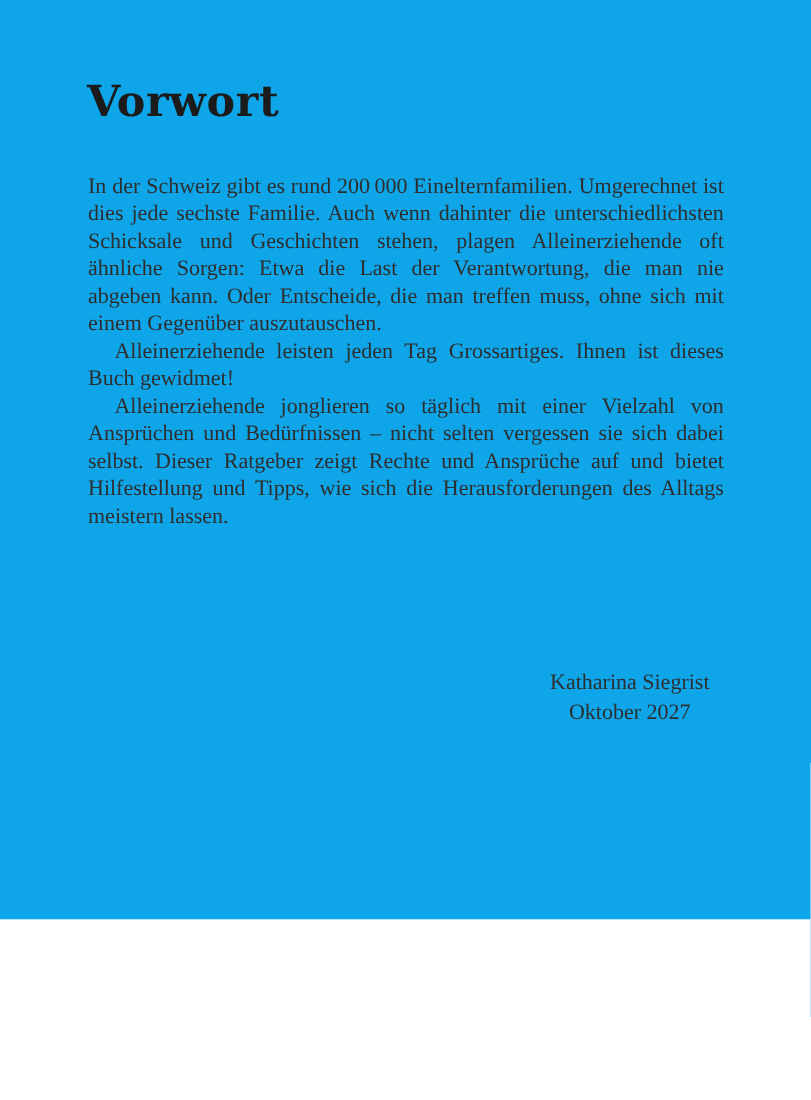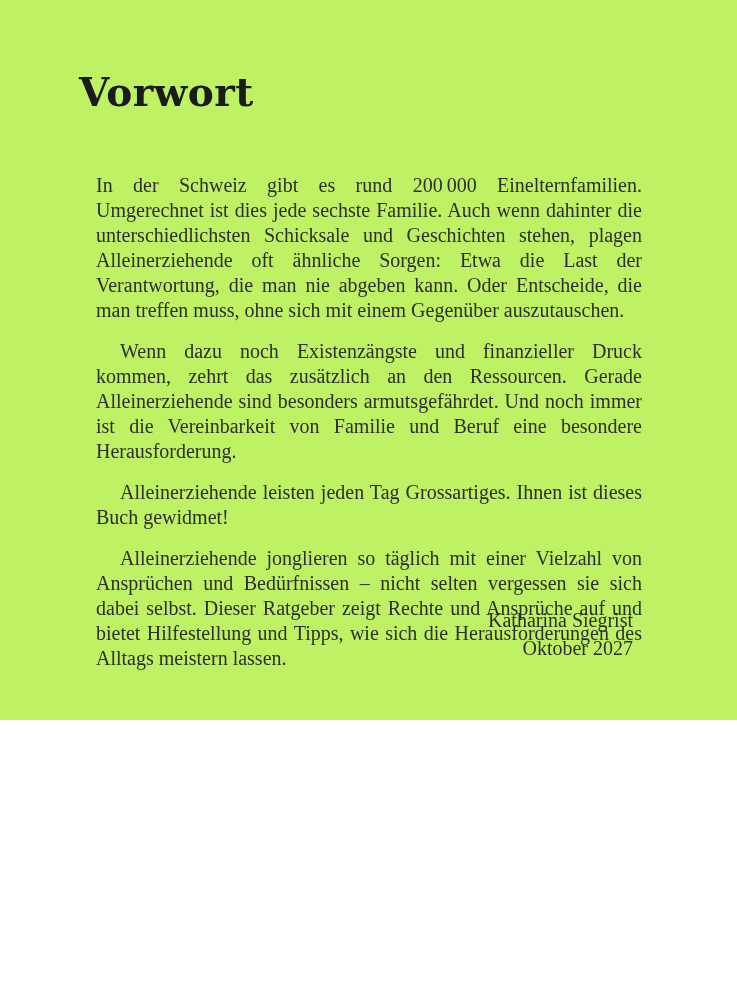--- a/index.html
+++ b/index.html
@@ -3,22 +3,22 @@
 <meta charset="utf-8">
 <style>
   html, body {
     margin: 0;
     padding: 0;
     background: #ffffff;
   }
   .page {
     position: relative;
     width: 737px;
-    height: 720px;
-    background: #bef264;
+    height: 836px;
+    background: #0ea5e9;
     overflow: hidden;
   }
   .page-title {
     position: absolute;
     left: 79px;
     top: 72px;
     margin: 0;
     font-family: "DejaVu Serif", serif;
     font-weight: bold;
     font-size: 39px;
@@ -31,31 +31,31 @@
     left: 80px;
     top: 157px;
     width: 578px;
     font-family: "Liberation Serif", serif;
     font-size: 20px;
     line-height: 25px;
     text-align: justify;
     color: #2e2e2e;
   }
   .body-text p {
-    margin: 16px;
+    margin: 0;
     padding: 0;
   }
   .body-text p.indent {
     text-indent: 24px;
   }
   .signature {
     position: absolute;
     top: 606px;
-    right: 104px;
-    text-align: right;
+    right: 92px;
+    text-align: center;
     font-family: "Liberation Serif", serif;
     font-size: 20px;
     line-height: 28px;
     color: #2e2e2e;
   }
   .page-footer {
     position: absolute;
     top: 921px;
     right: 106px;
     display: flex;
@@ -84,21 +84,20 @@
 </style>
 </head>
 <body>
 
 <div class="page">
 
   <h1 class="page-title">Vorwort</h1>
 
   <div class="body-text">
     <p class="para">In der Schweiz gibt es rund 200 000 Einelternfamilien. Umgerechnet ist dies jede sechste Familie. Auch wenn dahinter die unterschiedlichsten Schicksale und Geschichten stehen, plagen Alleinerziehende oft ähnliche Sorgen: Etwa die Last der Verantwortung, die man nie abgeben kann. Oder Entscheide, die man treffen muss, ohne sich mit einem Gegenüber auszutauschen.</p>
-    <p class="para indent">Wenn dazu noch Existenzängste und finanzieller Druck kommen, zehrt das zusätzlich an den Ressourcen. Gerade Alleinerziehende sind besonders armutsgefährdet. Und noch immer ist die Vereinbarkeit von Familie und Beruf eine besondere Herausforderung.</p>
     <p class="para indent">Alleinerziehende leisten jeden Tag Grossartiges. Ihnen ist dieses Buch gewidmet!</p>
     <p class="para indent">Alleinerziehende jonglieren so täglich mit einer Vielzahl von Ansprüchen und Bedürfnissen – nicht selten vergessen sie sich dabei selbst. Dieser Ratgeber zeigt Rechte und Ansprüche auf und bietet Hilfestellung und Tipps, wie sich die Herausforderungen des Alltags meistern lassen.</p>
   </div>
 
   <div class="signature">
     <div>Katharina Siegrist</div>
     <div>Oktober 2027</div>
   </div>
 
   <div class="page-footer">

